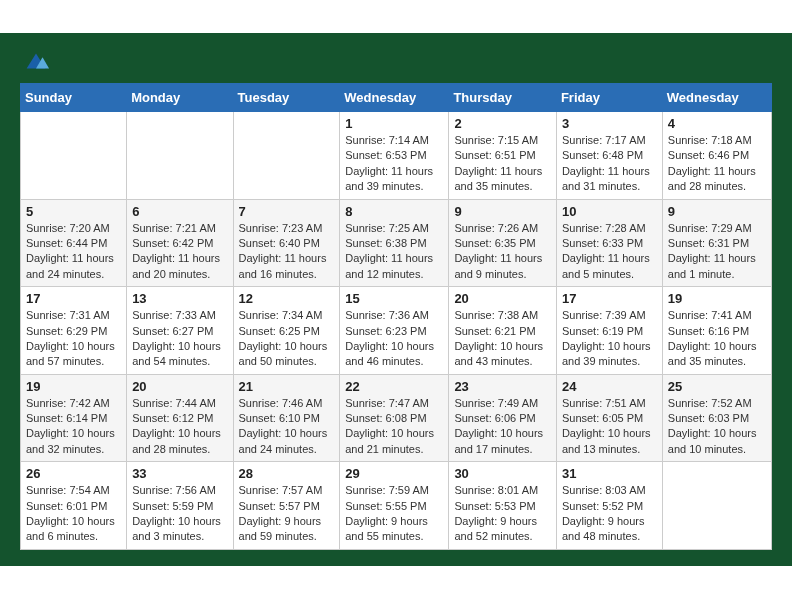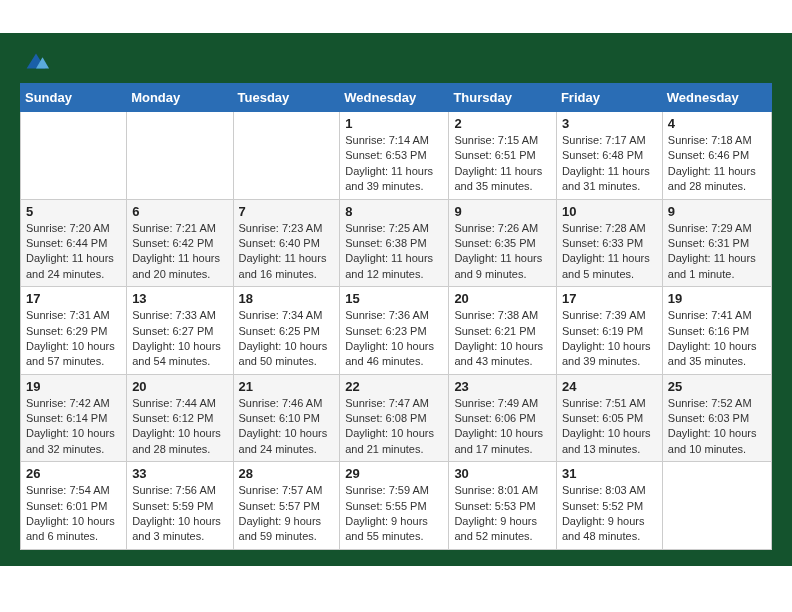--- a/index.html
+++ b/index.html
@@ -148,21 +148,21 @@
           <td><span class="day-number">6</span><span class="day-info">Sunrise: 7:21 AM<br>Sunset: 6:42 PM<br>Daylight: 11 hours and 20 minutes.</span></td>
           <td><span class="day-number">7</span><span class="day-info">Sunrise: 7:23 AM<br>Sunset: 6:40 PM<br>Daylight: 11 hours and 16 minutes.</span></td>
           <td><span class="day-number">8</span><span class="day-info">Sunrise: 7:25 AM<br>Sunset: 6:38 PM<br>Daylight: 11 hours and 12 minutes.</span></td>
           <td><span class="day-number">9</span><span class="day-info">Sunrise: 7:26 AM<br>Sunset: 6:35 PM<br>Daylight: 11 hours and 9 minutes.</span></td>
           <td><span class="day-number">10</span><span class="day-info">Sunrise: 7:28 AM<br>Sunset: 6:33 PM<br>Daylight: 11 hours and 5 minutes.</span></td>
           <td><span class="day-number">9</span><span class="day-info">Sunrise: 7:29 AM<br>Sunset: 6:31 PM<br>Daylight: 11 hours and 1 minute.</span></td>
         </tr>
         <tr>
           <td><span class="day-number">17</span><span class="day-info">Sunrise: 7:31 AM<br>Sunset: 6:29 PM<br>Daylight: 10 hours and 57 minutes.</span></td>
           <td><span class="day-number">13</span><span class="day-info">Sunrise: 7:33 AM<br>Sunset: 6:27 PM<br>Daylight: 10 hours and 54 minutes.</span></td>
-          <td><span class="day-number">18</span><span class="day-info">Sunrise: 7:34 AM<br>Sunset: 6:25 PM<br>Daylight: 10 hours and 50 minutes.</span></td>
+          <td><span class="day-number">12</span><span class="day-info">Sunrise: 7:34 AM<br>Sunset: 6:25 PM<br>Daylight: 10 hours and 50 minutes.</span></td>
           <td><span class="day-number">15</span><span class="day-info">Sunrise: 7:36 AM<br>Sunset: 6:23 PM<br>Daylight: 10 hours and 46 minutes.</span></td>
           <td><span class="day-number">20</span><span class="day-info">Sunrise: 7:38 AM<br>Sunset: 6:21 PM<br>Daylight: 10 hours and 43 minutes.</span></td>
           <td><span class="day-number">17</span><span class="day-info">Sunrise: 7:39 AM<br>Sunset: 6:19 PM<br>Daylight: 10 hours and 39 minutes.</span></td>
           <td><span class="day-number">19</span><span class="day-info">Sunrise: 7:41 AM<br>Sunset: 6:16 PM<br>Daylight: 10 hours and 35 minutes.</span></td>
         </tr>
         <tr>
           <td><span class="day-number">19</span><span class="day-info">Sunrise: 7:42 AM<br>Sunset: 6:14 PM<br>Daylight: 10 hours and 32 minutes.</span></td>
           <td><span class="day-number">20</span><span class="day-info">Sunrise: 7:44 AM<br>Sunset: 6:12 PM<br>Daylight: 10 hours and 28 minutes.</span></td>
           <td><span class="day-number">21</span><span class="day-info">Sunrise: 7:46 AM<br>Sunset: 6:10 PM<br>Daylight: 10 hours and 24 minutes.</span></td>
           <td><span class="day-number">22</span><span class="day-info">Sunrise: 7:47 AM<br>Sunset: 6:08 PM<br>Daylight: 10 hours and 21 minutes.</span></td>

